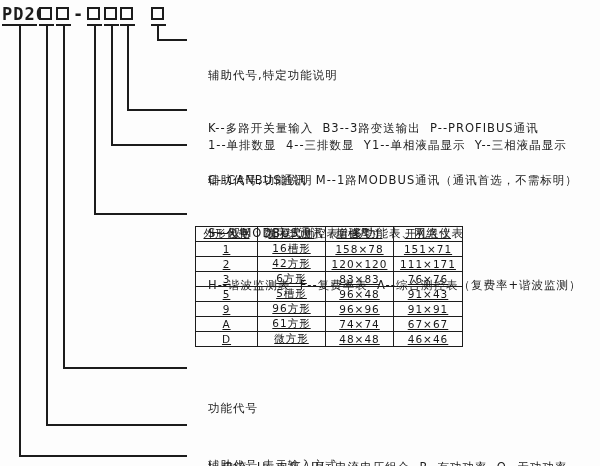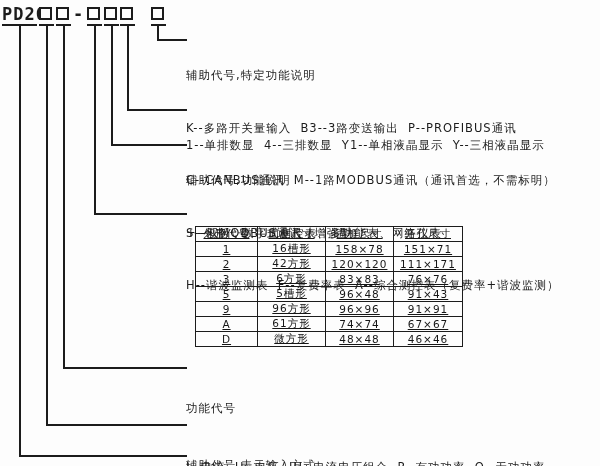--- a/index.html
+++ b/index.html
@@ -25,21 +25,21 @@
     position:absolute;top:4px;
     font-family:"DejaVu Sans Mono","Liberation Mono",monospace;
     font-size:17px;font-weight:600;color:#1c1c1c;
   }
   
   .ln-h,.ln-v{position:absolute;background:#1c1c1c;}
   .ln-h{height:2px;}
   .ln-v{width:2px;}
   
   .ann{
-    position:absolute;left:186px;
+    position:absolute;left:208px;
     font-size:11.5px;line-height:17.5px;
     letter-spacing:1px;white-space:pre;color:#1c1c1c;
   }
   .ann.wide{line-height:19.5px;}
   
   .shape-table{
     position:absolute;left:195px;top:226px;
     border-collapse:collapse;table-layout:fixed;
     font-size:10.5px;color:#161616;
   }

